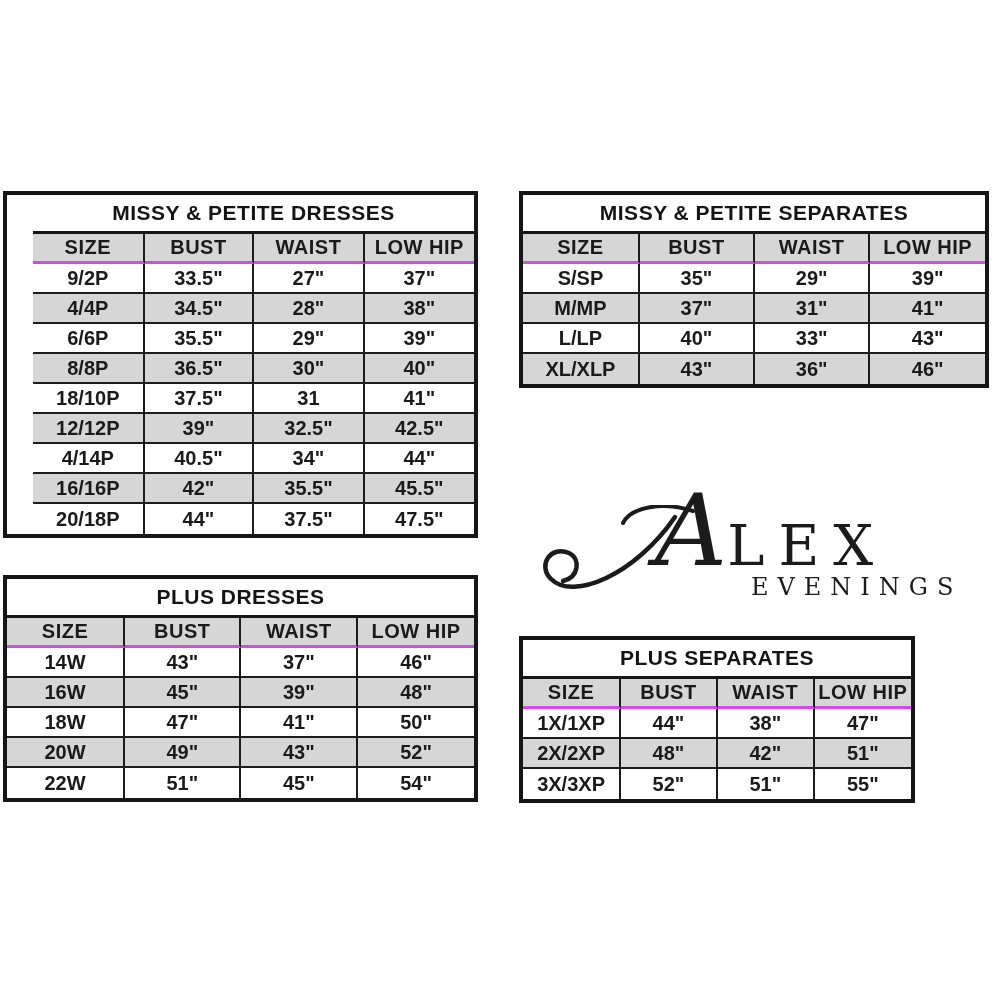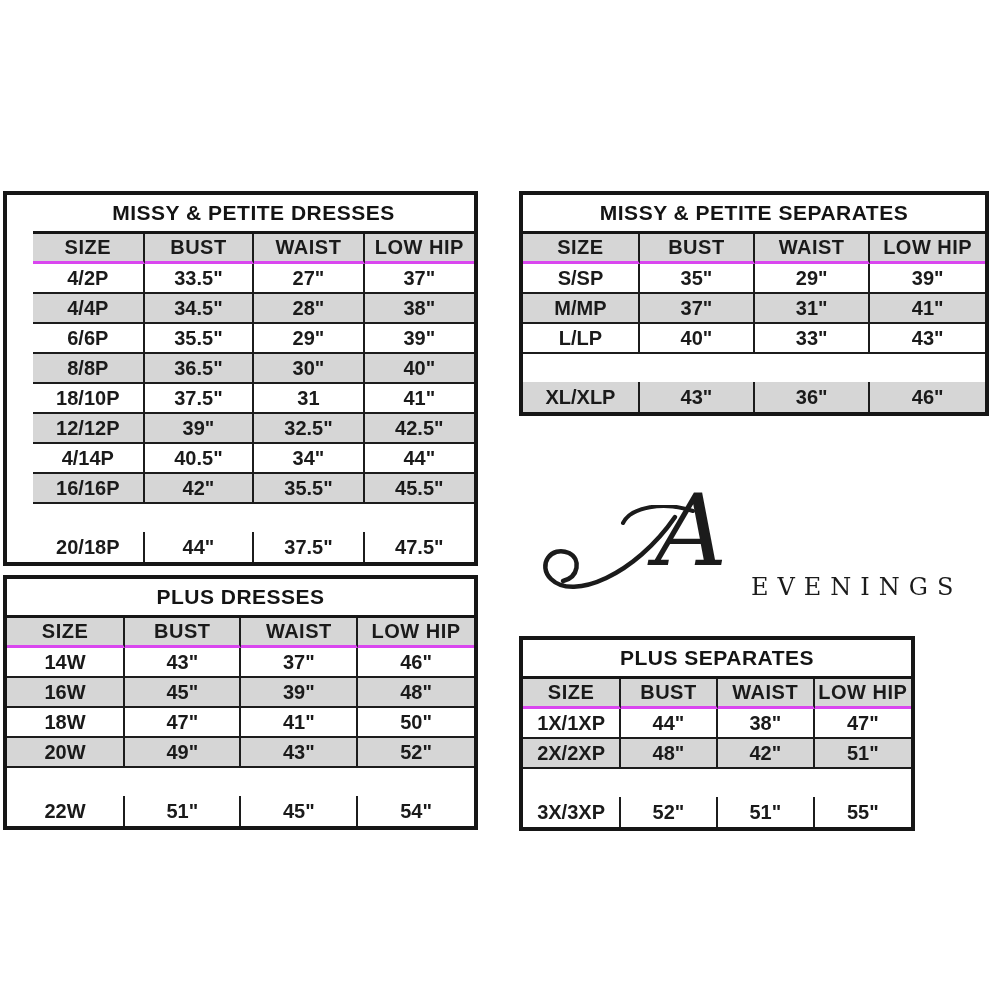--- a/index.html
+++ b/index.html
@@ -35,21 +35,21 @@
     height: 30px;
     display: flex; align-items: center; justify-content: center;
     font-weight: bold; font-size: 20px;
     color: #1a1a1a;
     background: #ffffff;
     border-right: 2px solid #1c1c1c;
     border-bottom: 2px solid #1c1c1c;
     white-space: nowrap;
   }
   .cell:nth-child(4n) { border-right: none; }
-  .tbl-grid .cell:nth-last-child(-n+4) { border-bottom: none; margin-top: 28px; }
+  .tbl-grid .cell:nth-last-child(-n+4) { border-bottom: none; }
   .cell.head {
     background: #d6d6d6;
     border-bottom: 3px solid #d946ef;
     letter-spacing: 0.5px;
   }
   .cell.alt { background: #d6d6d6; }
 
   #tbl-missy-dresses   { left: 3px;   top: 191px; width: 475px; padding-left: 26px; }
   #tbl-missy-separates { left: 519px; top: 191px; width: 470px; }
   #tbl-plus-dresses    { left: 3px;   top: 575px; width: 475px; }
@@ -106,21 +106,21 @@
 
 <div class="page">
 
   <div class="tbl" id="tbl-missy-dresses">
     <div class="tbl-title">MISSY &amp; PETITE DRESSES</div>
     <div class="tbl-grid">
         <div class="cell head">SIZE</div>
         <div class="cell head">BUST</div>
         <div class="cell head">WAIST</div>
         <div class="cell head">LOW HIP</div>
-        <div class="cell">4/2P</div>
+        <div class="cell">9/2P</div>
         <div class="cell">33.5"</div>
         <div class="cell">27"</div>
         <div class="cell">37"</div>
         <div class="cell alt">4/4P</div>
         <div class="cell alt">34.5"</div>
         <div class="cell alt">28"</div>
         <div class="cell alt">38"</div>
         <div class="cell">6/6P</div>
         <div class="cell">35.5"</div>
         <div class="cell">29"</div>
@@ -179,20 +179,21 @@
   </div>
 
 
   <div class="logo">
     <div class="logo-main">
       <svg class="logo-flourish" width="165" height="105" viewBox="0 0 165 105">
         <path d="M158,6 C128,-4 96,2 88,18" fill="none" stroke="#1b1b1b" stroke-width="4" stroke-linecap="round"></path>
         <path d="M140,12 C100,70 38,96 16,74 C2,60 16,40 34,48 C46,54 44,72 28,76" fill="none" stroke="#1b1b1b" stroke-width="4.5" stroke-linecap="round"></path>
       </svg>
       <span class="logo-a">A</span>
+      <span class="logo-lex">LEX</span>
     </div>
     <div class="logo-sub">EVENINGS</div>
   </div>
 
   <div class="tbl" id="tbl-plus-dresses">
     <div class="tbl-title">PLUS DRESSES</div>
     <div class="tbl-grid">
         <div class="cell head">SIZE</div>
         <div class="cell head">BUST</div>
         <div class="cell head">WAIST</div>

